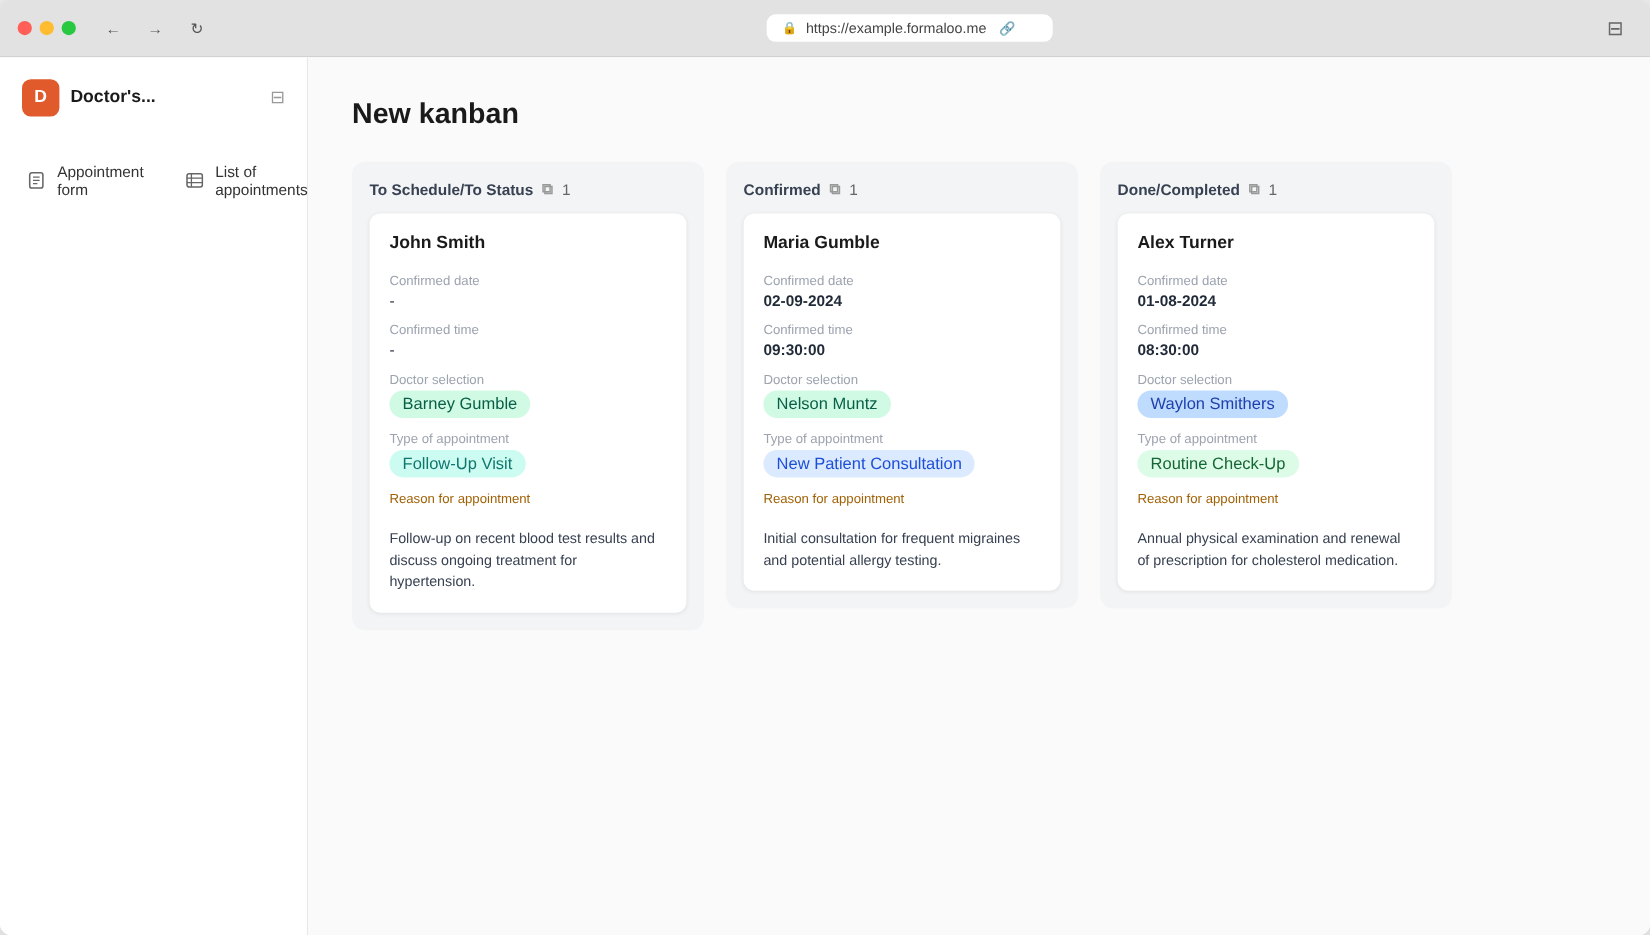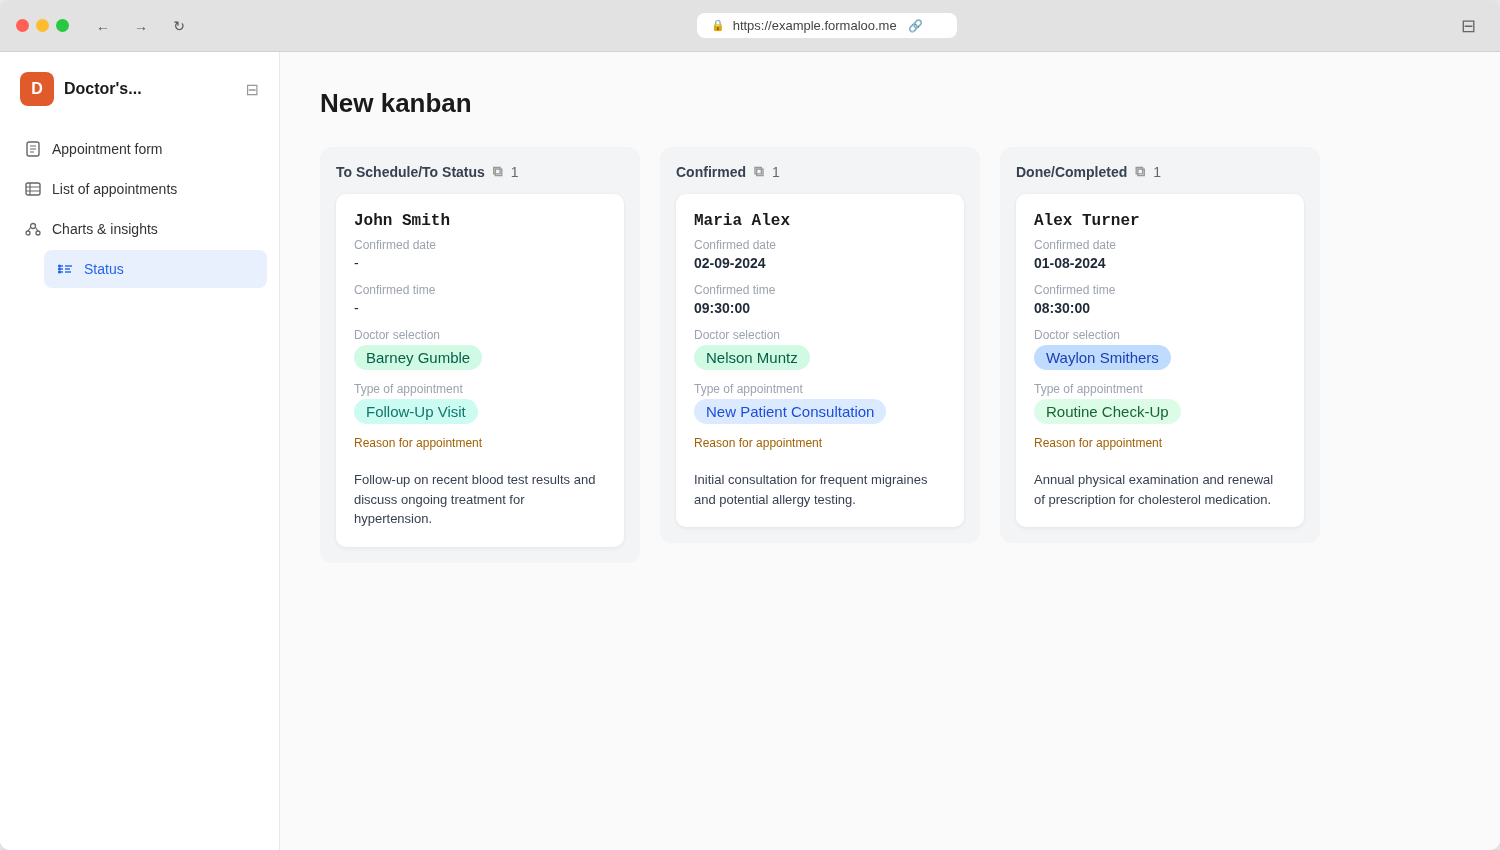--- a/index.html
+++ b/index.html
@@ -123,22 +123,22 @@
       color: #1a1a1a;
     }
 
     .sidebar-layout-icon {
       color: #999;
       font-size: 16px;
     }
 
     .sidebar-nav {
       display: flex;
-      flex-direction: column;
-      gap: 2px;
+      flex-direction: row;
+      gap: 13px;
       padding: 0 12px;
     }
 
     .sidebar-item {
       display: flex;
       align-items: center;
       gap: 10px;
       padding: 10px 12px;
       border-radius: 8px;
       font-size: 14px;
@@ -212,22 +212,21 @@
       background: #fff;
       border-radius: 10px;
       padding: 18px;
       box-shadow: 0 1px 4px rgba(0,0,0,0.07);
     }
 
     .card-patient-name {
       font-size: 16px;
       font-weight: 700;
       color: #1a1a1a;
-      margin-bottom: 8px;
-      font-family: Liberation Mono, monospace;
+      margin-bottom: 18px;
     }
 
     .card-field-label {
       font-size: 12px;
       color: #9ca3af;
       margin-bottom: 3px;
     }
 
     .card-field-value {
       font-size: 14px;
@@ -392,21 +391,21 @@
         </div>
 
         <div class="kanban-column">
           <div class="column-header">
             <span>Confirmed</span>
             <span class="column-header-icon">⧉</span>
             <span class="column-count">1</span>
           </div>
 
           <div class="kanban-card">
-            <div class="card-patient-name">Maria Alex</div>
+            <div class="card-patient-name">Maria Gumble</div>
             <div class="card-field-label">Confirmed date</div>
             <div class="card-field-value">02-09-2024</div>
             <div class="card-field-label">Confirmed time</div>
             <div class="card-field-value">09:30:00</div>
             <div class="card-field-label">Doctor selection</div>
             <div class="badge badge-green">Nelson Muntz</div>
             <div class="card-field-label">Type of appointment</div>
             <div class="badge badge-blue-light">New Patient Consultation</div>
             <div class="card-reason-label">Reason for appointment</div>
             <div class="card-reason-text">Initial consultation for frequent migraines and potential allergy testing.</div>

